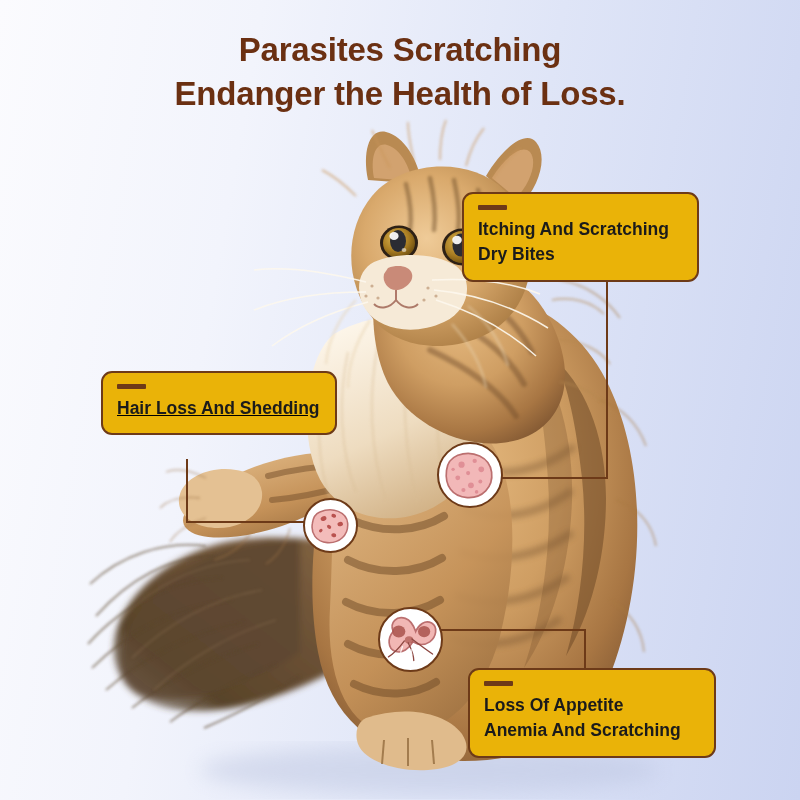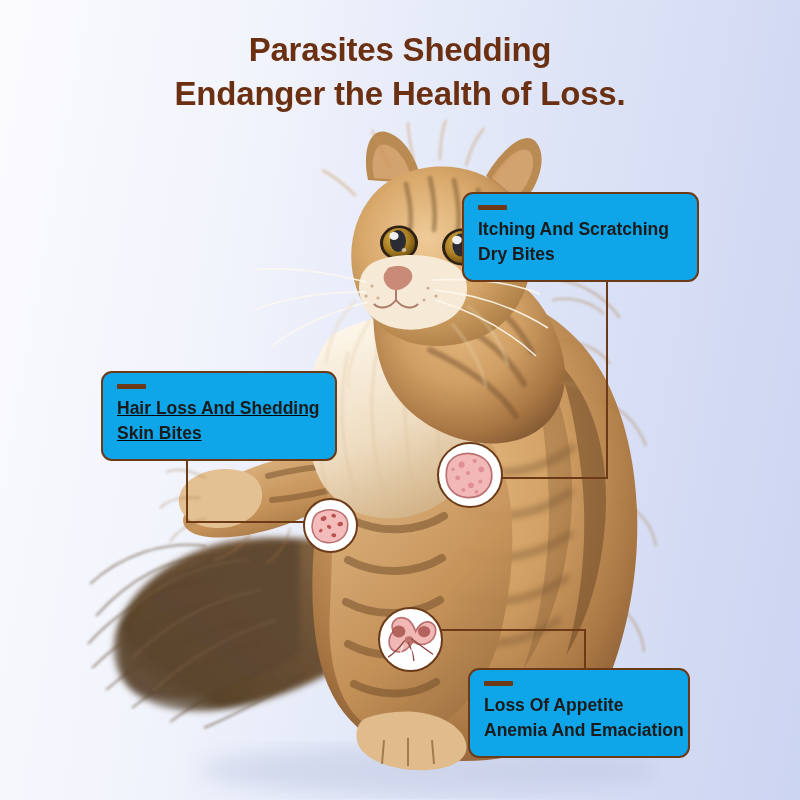--- a/index.html
+++ b/index.html
@@ -28,42 +28,42 @@
   
   .cat-layer { position: absolute; inset: 0; z-index: 10; }
   .cat-layer svg { display: block; width: 800px; height: 800px; }
 
   
   .connectors { position: absolute; inset: 0; z-index: 25; pointer-events: none; }
 
   
   .callout {
     position: absolute;
-    background: #0ea5e9;
+    background: #eab308;
     border: 2px solid #6d3a18;
     border-radius: 11px;
     padding: 11px 14px 12px 14px;
     z-index: 30;
   }
   .callout .dash {
     width: 29px; height: 5px;
     background: #6d3a18;
     border-radius: 1px;
     margin-bottom: 7px;
   }
   .callout .line {
     color: #1b1b1b;
     font-size: 17.5px;
     font-weight: bold;
     line-height: 1.45;
     white-space: nowrap;
   }
   #callout-itching { left: 462px; top: 192px; width: 237px; }
   #callout-hairloss { left: 101px; top: 371px; width: 236px; text-decoration: underline; }
-  #callout-appetite { left: 468px; top: 668px; width: 222px; }
+  #callout-appetite { left: 468px; top: 668px; width: 248px; }
 
   
   .icon-badge { position: absolute; z-index: 28; }
   .icon-badge .disc {
     width: 100%; height: 100%;
     background: #ffffff;
     border: 2px solid #6d3a18;
     border-radius: 50%;
     overflow: hidden;
     position: relative;
@@ -384,35 +384,34 @@
           <path d="M40 14 L 44 9"></path>
           <path d="M49 11 L 51 6"></path>
           <path d="M24 40 L 22 46"></path>
           <path d="M33 43 L 34 49"></path>
         </g>
       </svg>
     </div>
   </div>
 
   <div class="title">
-    <span class="l1">Parasites Shedding</span>
+    <span class="l1">Parasites Scratching</span>
     <span class="l2">Endanger the Health of Loss.</span>
   </div>
 
   <div class="callout" id="callout-itching">
     <div class="dash"></div>
     <div class="line">Itching And Scratching</div>
     <div class="line">Dry Bites</div>
   </div>
 
   <div class="callout" id="callout-hairloss">
     <div class="dash"></div>
     <div class="line">Hair Loss And Shedding</div>
-    <div class="line">Skin Bites</div>
   </div>
 
   <div class="callout" id="callout-appetite">
     <div class="dash"></div>
     <div class="line">Loss Of Appetite</div>
-    <div class="line">Anemia And Emaciation</div>
+    <div class="line">Anemia And Scratching</div>
   </div>
 
 </div>
 
 </body></html>

